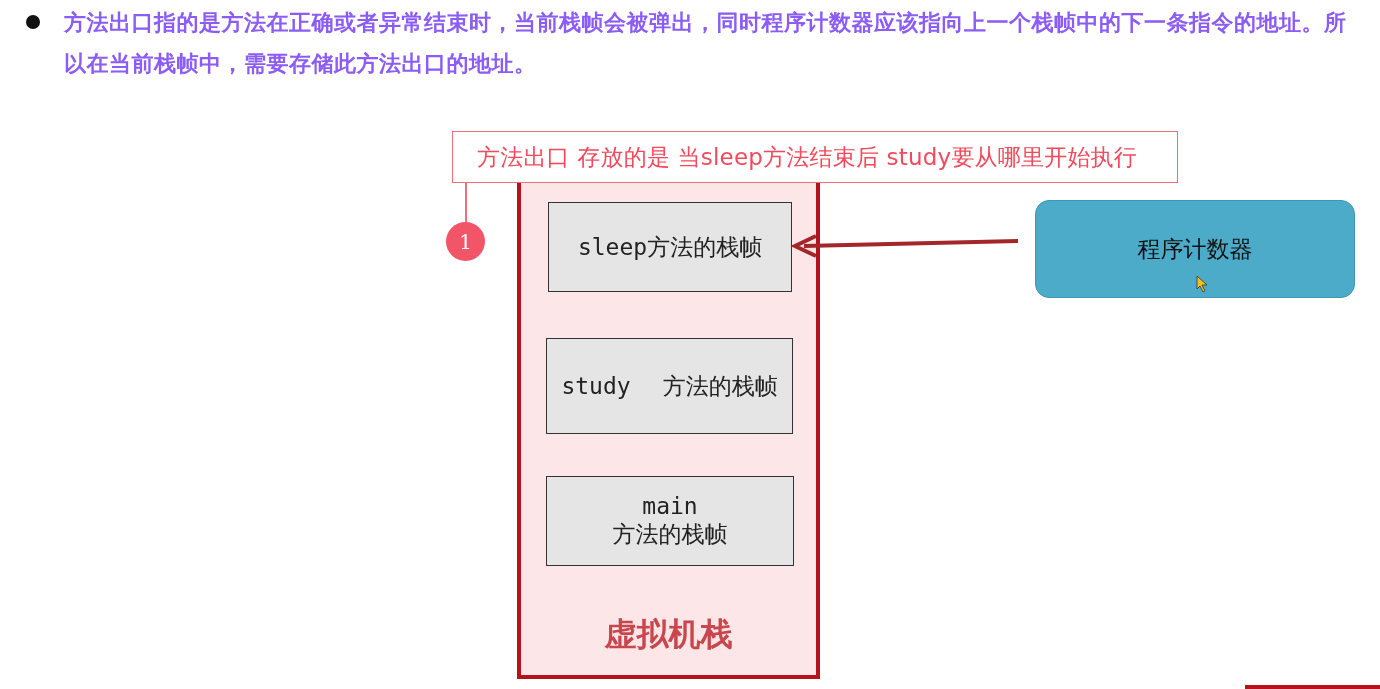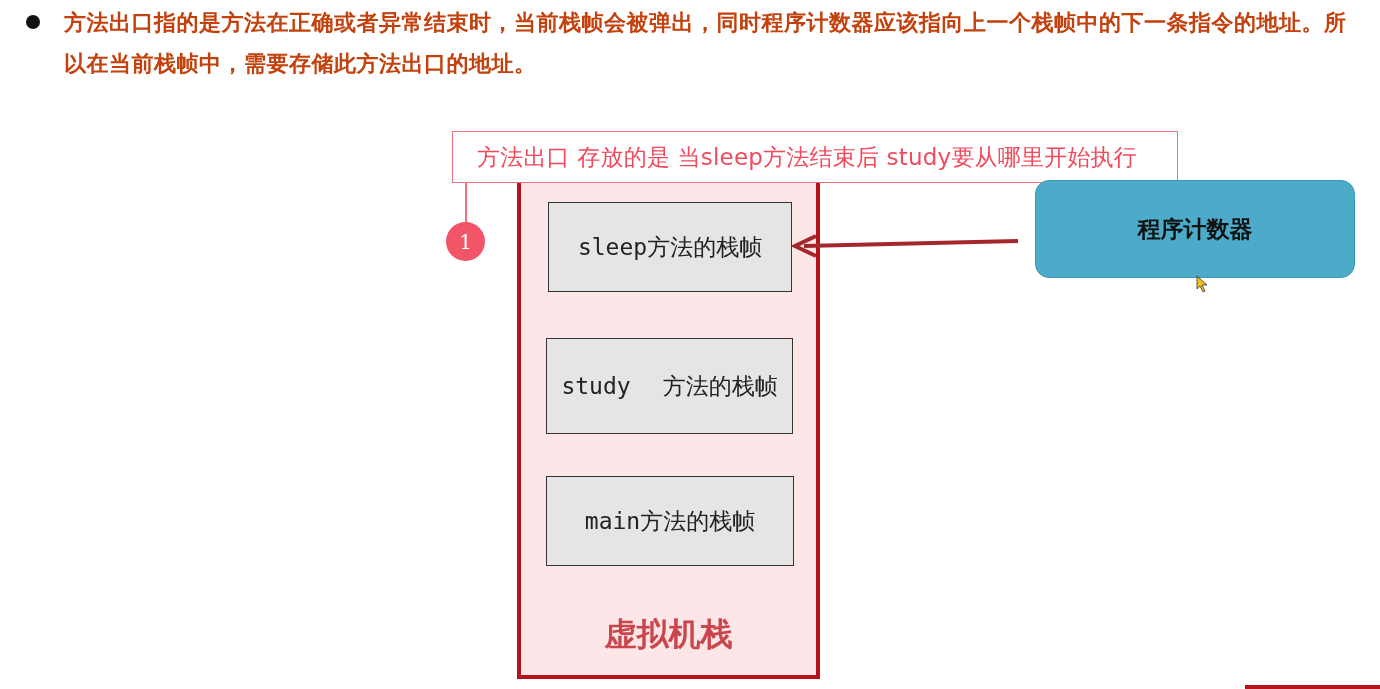--- a/index.html
+++ b/index.html
@@ -3,21 +3,21 @@
 <meta charset="utf-8">
 <style>
   html, body { margin:0; padding:0; }
   body {
     width:1380px; height:689px; position:relative; overflow:hidden;
     background:#ffffff;
     font-family:"DejaVu Sans", "Liberation Sans", sans-serif;
   }
   .bullet-para {
     position:absolute; left:64px; top:2px; width:1300px;
-    font-weight:bold; font-size:22px; line-height:41px; color:#c2410c;
+    font-weight:bold; font-size:22px; line-height:41px; color:#8b5cf6;
     letter-spacing:0.5px;
   }
   .bullet-dot {
     position:absolute; left:26px; top:15px; width:14px; height:14px;
     border-radius:50%; background:#111;
   }
   .stack {
     position:absolute; left:517px; top:175px; width:295px; height:500px;
     background:#fde6e8; border:4px solid #b5121b; border-top:none;
   }
@@ -41,24 +41,24 @@
     position:absolute; left:465px; top:183px; width:1.5px; height:40px;
     background:#f06f7d;
   }
   .callout-badge {
     position:absolute; left:446px; top:222px; width:39px; height:39px;
     border-radius:50%; background:#f25468; color:#fff;
     font-family:"DejaVu Serif", "Liberation Serif", serif; font-size:20px;
     display:flex; align-items:center; justify-content:center;
   }
   .pc-box {
-    position:absolute; left:1035px; top:180px; width:320px; height:98px;
+    position:absolute; left:1035px; top:200px; width:320px; height:98px;
     background:#4babc9; border-radius:14px; border:1px solid #3c97b4;
     display:flex; align-items:center; justify-content:center;
-    font-weight:bold; font-size:23px; color:#111; box-sizing:border-box;
+    font-weight:normal; font-size:23px; color:#111; box-sizing:border-box;
   }
   .arrow { position:absolute; left:790px; top:226px; }
   .cursor { position:absolute; left:1196px; top:275px; }
   .watermark-bar {
     position:absolute; left:1245px; top:685px; width:135px; height:4px; background:#b5121b;
   }
 </style>
 </head>
 <body>
 
@@ -70,21 +70,21 @@
 </div>
 
 <div class="frame" style="left:548px; top:202px; width:242px; height:88px;">
   <span class="mono">sleep</span>
     <span>方法的栈帧</span>
 </div>
 <div class="frame" style="left:546px; top:338px; width:245px; height:94px;gap:32px;">
   <span class="mono">study</span>
     <span>方法的栈帧</span>
 </div>
-<div class="frame" style="left:546px; top:476px; width:246px; height:88px;">
+<div class="frame" style="left:546px; top:476px; width:246px; height:88px;flex-direction:column;">
   <span class="mono">main</span>
     <span>方法的栈帧</span>
 </div>
 
 <div class="callout">方法出口 存放的是 当sleep方法结束后 study要从哪里开始执行</div>
 <div class="callout-line"></div>
 <div class="callout-badge">1</div>
 
 <svg class="arrow" width="230" height="40">
   <line x1="228" y1="15" x2="14" y2="20" stroke="#a3262b" stroke-width="4"></line>

